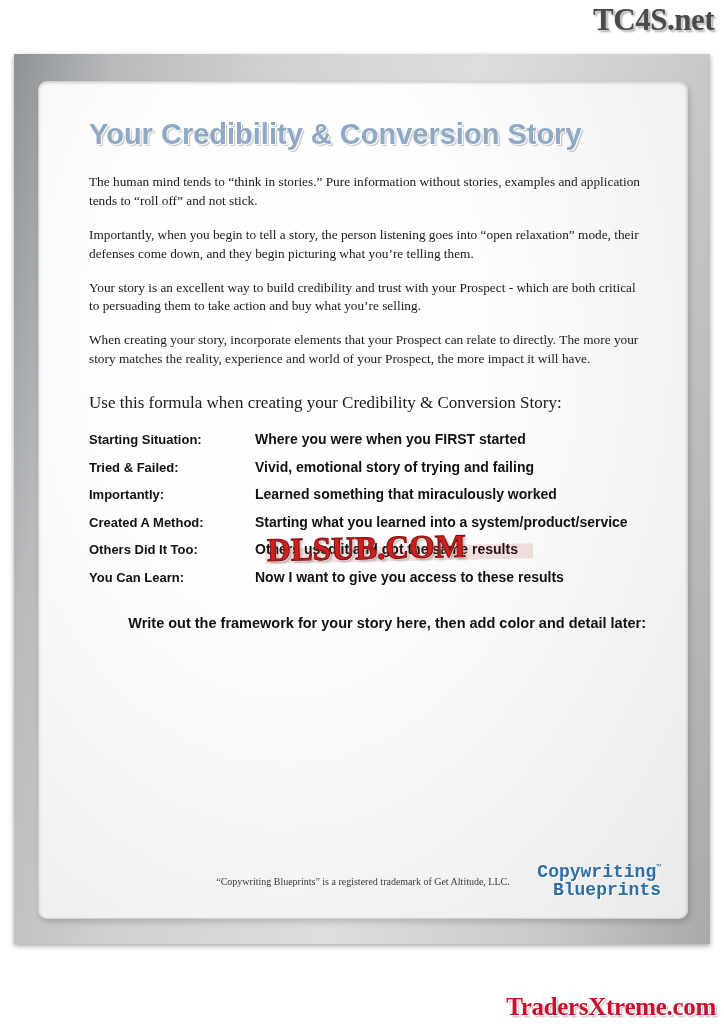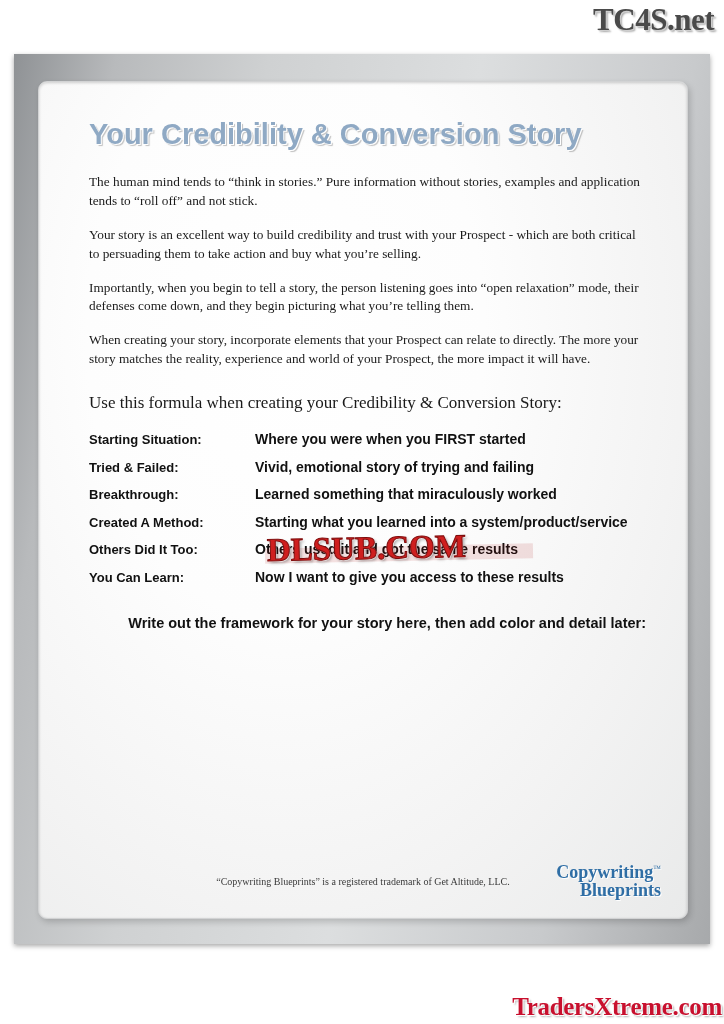--- a/index.html
+++ b/index.html
@@ -147,38 +147,38 @@
     text-align: center;
     font-family: "Liberation Serif", serif;
     font-size: 10px;
     color: #3a3a3a;
   }
   .brand-logo {
     position: absolute;
     right: 26px;
     bottom: 18px;
     text-align: right;
-    font-family: Liberation Serif, serif;
+    font-family: Liberation Mono, monospace;
     font-weight: bold;
     font-size: 18px;
     line-height: 1.03;
     color: #2f6ea5;
     text-shadow: 1px 1px 0 #ffffff;
   }
   .brand-logo .l2 { color: #2f6ea5; }
   .brand-logo .tm {
     font-size: 8px;
     vertical-align: super;
     font-weight: normal;
   }
 
   
   .bottom-brand {
     position: absolute;
-    right: 2px;
+    right: 8px;
     bottom: 3px;
     font-family: "Liberation Serif", serif;
     font-weight: bold;
     font-size: 25px;
     color: #c8102e;
     letter-spacing: -0.3px;
     text-shadow: 1px 1px 0 #ffffff, 2px 2px 2px rgba(0,0,0,0.3);
   }
   .bottom-rule {
     position: absolute;
@@ -193,37 +193,37 @@
 
 <div class="top-brand">TC4S.net</div>
 
 <div class="page-shell">
   <div class="page-inner">
 
     <div class="content">
       <h1 class="doc-title">Your Credibility &amp; Conversion Story</h1>
 
       <p class="para">The human mind tends to “think in stories.” Pure information without stories, examples and application tends to “roll off” and not stick.</p>
+      <p class="para">Importantly, when you begin to tell a story, the person listening goes into “open relaxation” mode, their defenses come down, and they begin picturing what you’re telling them.</p>
       <p class="para">Your story is an excellent way to build credibility and trust with your Prospect - which are both critical to persuading them to take action and buy what you’re selling.</p>
-      <p class="para">Importantly, when you begin to tell a story, the person listening goes into “open relaxation” mode, their defenses come down, and they begin picturing what you’re telling them.</p>
       <p class="para">When creating your story, incorporate elements that your Prospect can relate to directly. The more your story matches the reality, experience and world of your Prospect, the more impact it will have.</p>
 
       <p class="formula-lead">Use this formula when creating your Credibility &amp; Conversion Story:</p>
 
       <div class="formula">
         <div class="frow">
           <span class="f-label">Starting Situation:</span>
           <span class="f-value">Where you were when you FIRST started</span>
         </div>
         <div class="frow">
           <span class="f-label">Tried &amp; Failed:</span>
           <span class="f-value">Vivid, emotional story of trying and failing</span>
         </div>
         <div class="frow">
-          <span class="f-label">Breakthrough:</span>
+          <span class="f-label">Importantly:</span>
           <span class="f-value">Learned something that miraculously worked</span>
         </div>
         <div class="frow">
           <span class="f-label">Created A Method:</span>
           <span class="f-value">Starting what you learned into a system/product/service</span>
         </div>
         <div class="frow">
           <span class="f-label">Others Did It Too:</span>
           <span class="f-value">Others used it and got the same results</span>
         </div>

